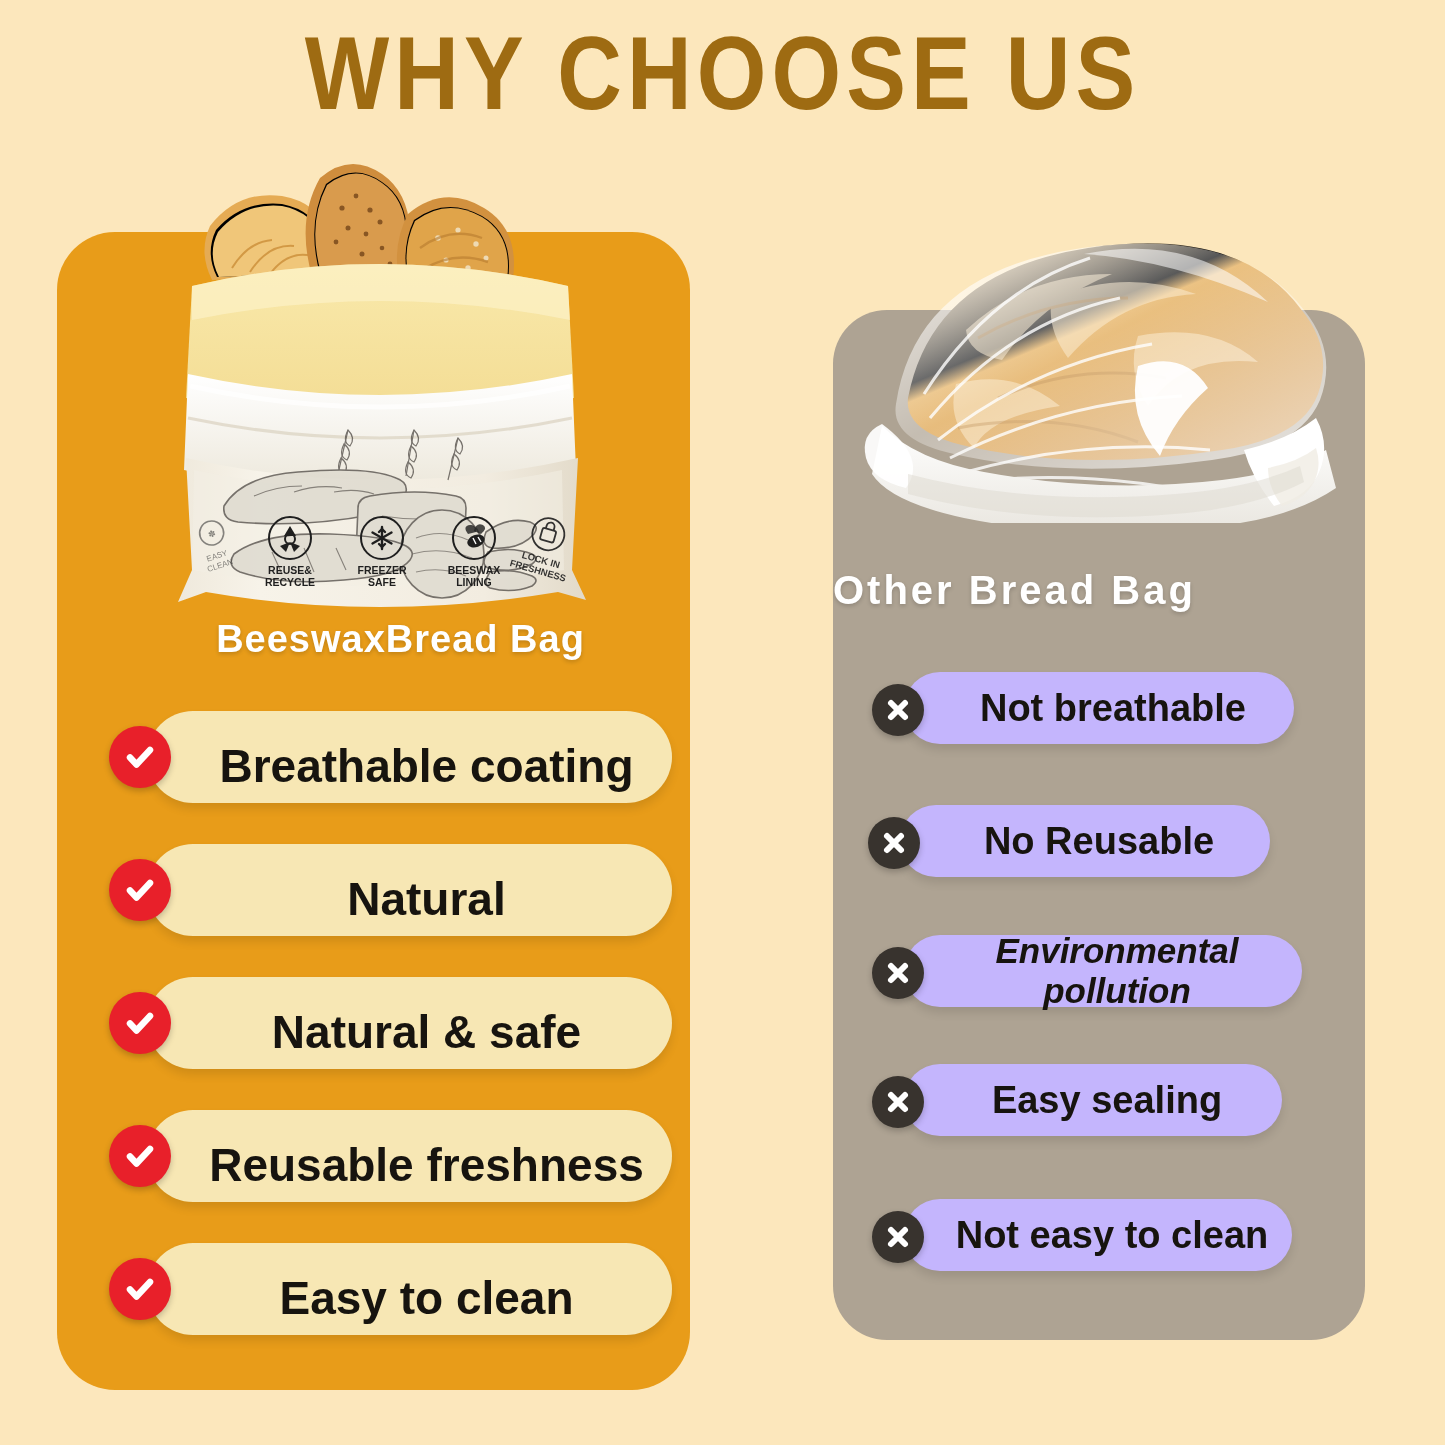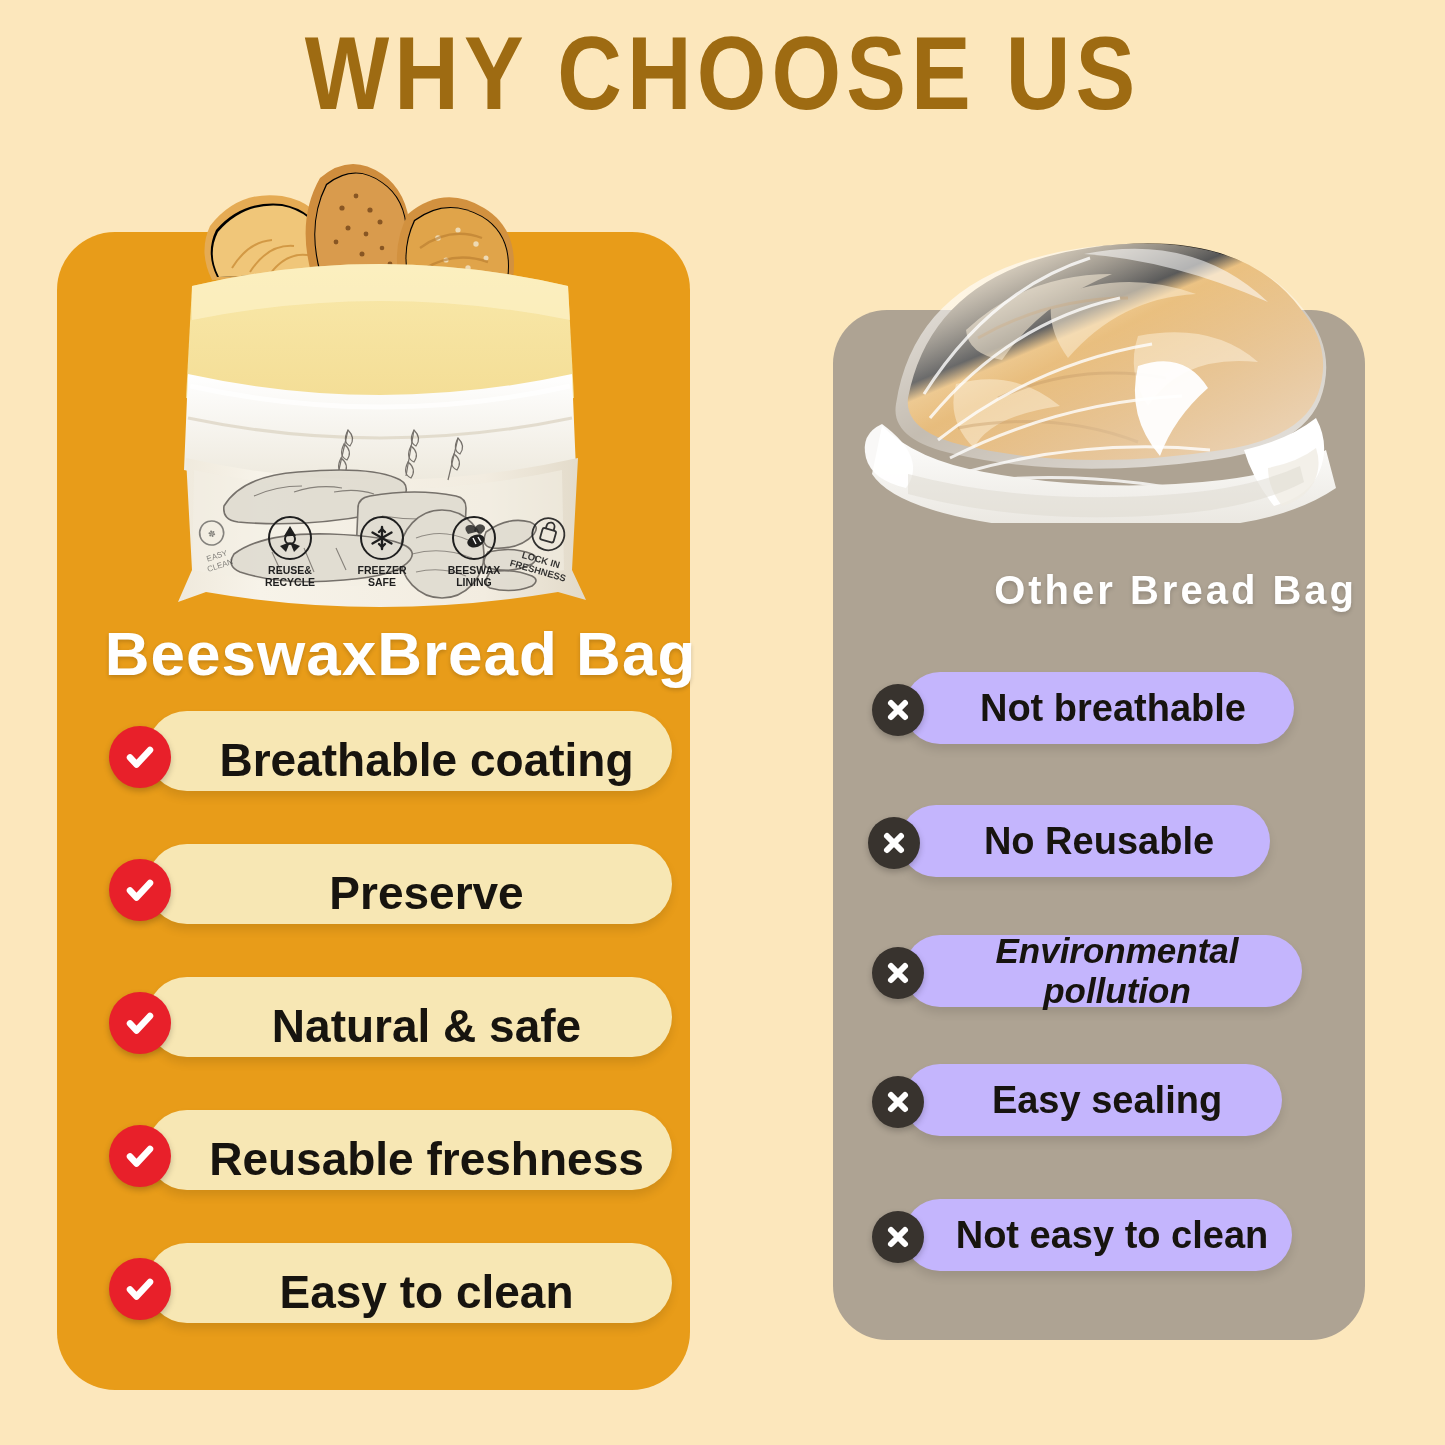--- a/index.html
+++ b/index.html
@@ -39,40 +39,40 @@
   
   .panel-heading{
     position:absolute;
     color:#ffffff;
     font-weight:bold;
     white-space:nowrap;
     text-shadow:0 2px 4px rgba(0,0,0,.18);
   }
   .heading-left{
     left:0;width:687px;text-align:center;top:618px;
-    font-size:62px;letter-spacing:1px;
+    font-size:38px;letter-spacing:1px;
   }
   .heading-right{
-    left:0;width:488px;text-align:right;top:568px;
-    font-size:40px;letter-spacing:3px;padding-left:36px;
+    left:0;width:488px;text-align:left;top:568px;
+    font-size:40px;letter-spacing:3px;
   }
 
   
   .feat-row{position:absolute;display:flex;align-items:center;}
   .pill{
     border-radius:60px;
     display:flex;align-items:center;justify-content:center;
     font-weight:bold;
     color:#17140f;
     box-shadow:0 6px 10px rgba(0,0,0,.10);
     box-sizing:border-box;
   }
   .pill-left{
     background:#f7e7b4;
-    height:80px;
+    height:92px;
     font-size:46px;
     padding:18px 26px 0 60px;
   }
   .pill-right{
     background:#c4b5fd;
     height:72px;
     font-size:38px;
     padding:0 20px 0 48px;
     text-align:center;
   }
@@ -313,21 +313,21 @@
   </div>
   <div class="pill pill-left" style="margin-left:38px;width:525px;">Breathable coating</div>
 </div>
 
 <div class="feat-row" style="left:109px;top:844px;">
   <div class="badge badge-check" style="left:0;top:15px;position:absolute;">
     <svg width="34" height="34" viewBox="0 0 34 34">
         <path d="M7 17.5 l6.5 7 L27 10" stroke="#ffffff" stroke-width="6.5" fill="none" stroke-linecap="round" stroke-linejoin="round"></path>
       </svg>
   </div>
-  <div class="pill pill-left" style="margin-left:38px;width:525px;">Preserve</div>
+  <div class="pill pill-left" style="margin-left:38px;width:525px;">Natural</div>
 </div>
 
 <div class="feat-row" style="left:109px;top:977px;">
   <div class="badge badge-check" style="left:0;top:15px;position:absolute;">
     <svg width="34" height="34" viewBox="0 0 34 34">
         <path d="M7 17.5 l6.5 7 L27 10" stroke="#ffffff" stroke-width="6.5" fill="none" stroke-linecap="round" stroke-linejoin="round"></path>
       </svg>
   </div>
   <div class="pill pill-left" style="margin-left:38px;width:525px;">Natural &amp; safe</div>
 </div>

